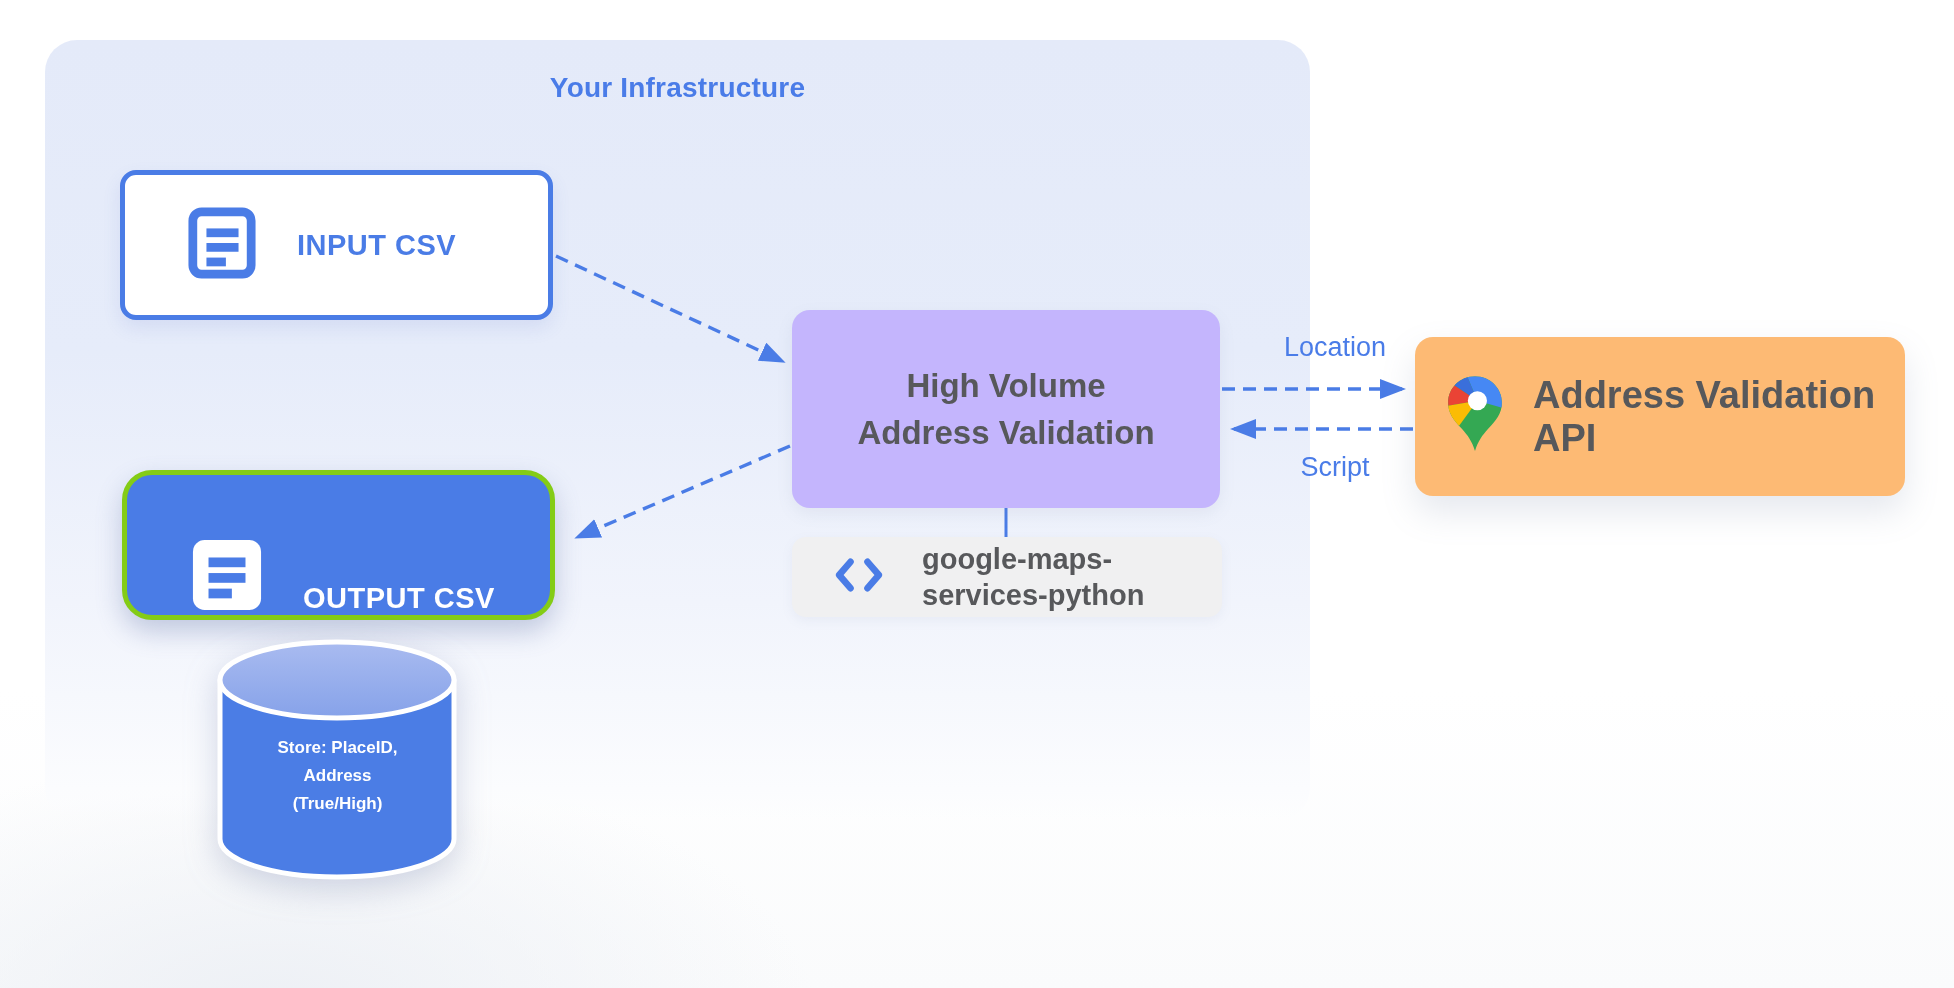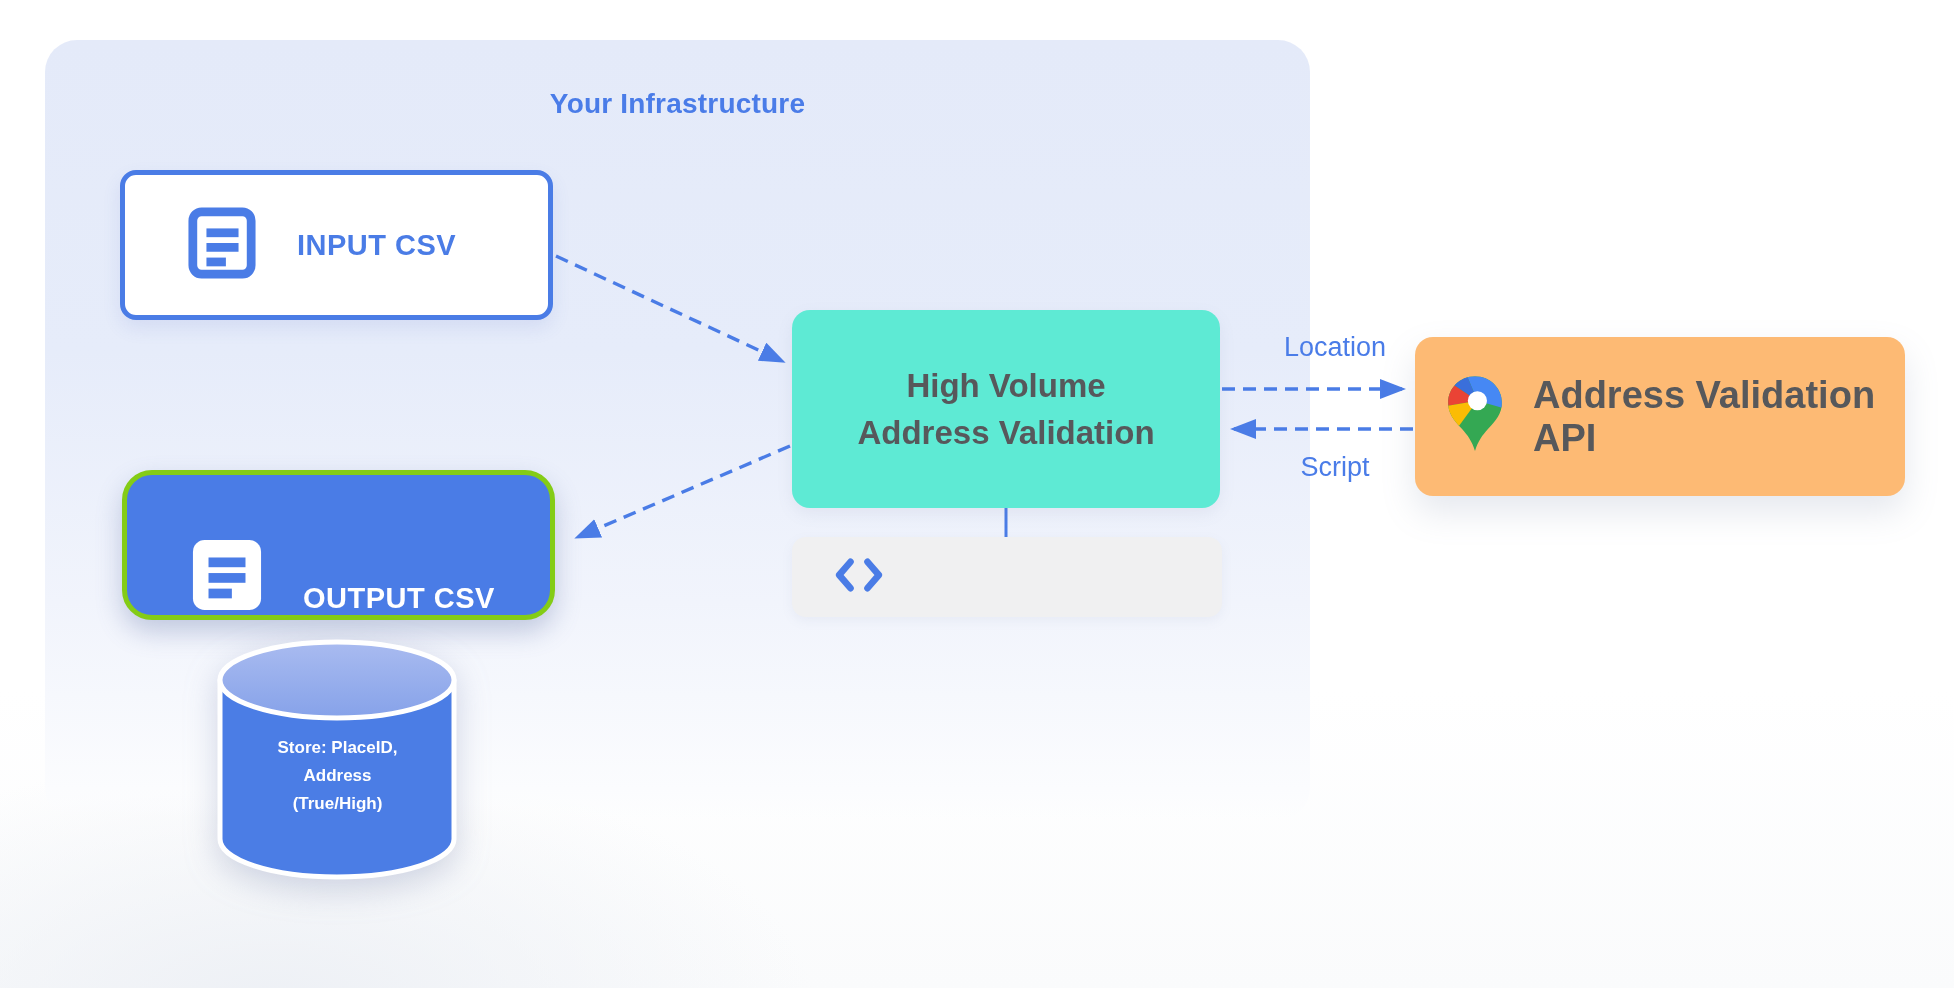--- a/index.html
+++ b/index.html
@@ -12,21 +12,21 @@
     position:relative; overflow:hidden;
   }
   .canvas { position:absolute; inset:0; width:1954px; height:988px; }
 
   .infra {
     position:absolute; left:45px; top:40px; width:1265px; height:780px;
     border-radius:32px;
     background:linear-gradient(180deg,#e4eaf9 0%,#e6ecfa 40%,#f1f4fc 72%,#fbfcfe 96%,rgba(255,255,255,0) 100%);
   }
   .infra-title {
-    position:absolute; left:0; top:48px; width:100%;
+    position:absolute; left:0; top:32px; width:100%;
     text-align:center; font-size:28px; font-weight:bold; color:#4a7ce8;
     letter-spacing:.2px;
   }
 
   .node { position:absolute; display:flex; align-items:center; }
 
   .input-box {
     left:120px; top:170px; width:433px; height:150px;
     background:#ffffff; border:5px solid #4a7ce6; border-radius:16px;
     padding-left:62px; gap:40px;
@@ -38,21 +38,21 @@
     left:122px; top:470px; width:433px; height:150px;
     background:#4a7ce6; border:5px solid #84cc16; border-radius:30px;
     padding-left:64px; gap:40px;
     box-shadow:0 12px 26px rgba(90,110,165,.32);
     align-items:flex-end;
   }
   .output-box .label { font-size:29px; font-weight:bold; color:#ffffff; letter-spacing:.5px; }
 
   .script-box {
     left:792px; top:310px; width:428px; height:198px;
-    background:#5eead4; border-radius:18px;
+    background:#c4b5fd; border-radius:18px;
     justify-content:center;
     box-shadow:0 6px 16px rgba(120,130,160,.10);
   }
   .script-box .lines { text-align:center; font-size:33px; font-weight:bold; color:#57585b; line-height:47px; }
 
   .library-box {
     left:792px; top:537px; width:430px; height:80px;
     background:#f0f0f1; border-radius:14px;
     padding-left:42px; gap:38px;
     box-shadow:0 4px 12px rgba(120,130,160,.08);
@@ -151,20 +151,24 @@
     </div>
   </div>
 
   <div class="node library-box">
     <span>
       <svg width="50" height="34" viewBox="0 0 52 36">
         <path d="M17 4 L5 18 L17 32" fill="none" stroke="#4a7ce6" stroke-width="7" stroke-linecap="round" stroke-linejoin="round"></path>
         <path d="M35 4 L47 18 L35 32" fill="none" stroke="#4a7ce6" stroke-width="7" stroke-linecap="round" stroke-linejoin="round"></path>
       </svg>
     </span>
+    <div class="lines">
+      <div>google-maps-</div>
+      <div>services-python</div>
+    </div>
   </div>
 
   <div class="node api-box">
     <span>
       <svg width="60" height="79" viewBox="0 0 100 132">
         <defs>
           <clipPath id="pinClip">
             <path d="M50 2 C25 2 5 22 5 46 C5 65 15 76 28 90 C38 101 45 111 50 127 C55 111 62 101 72 90 C85 76 95 65 95 46 C95 22 75 2 50 2 Z"></path>
           </clipPath>
         </defs>

